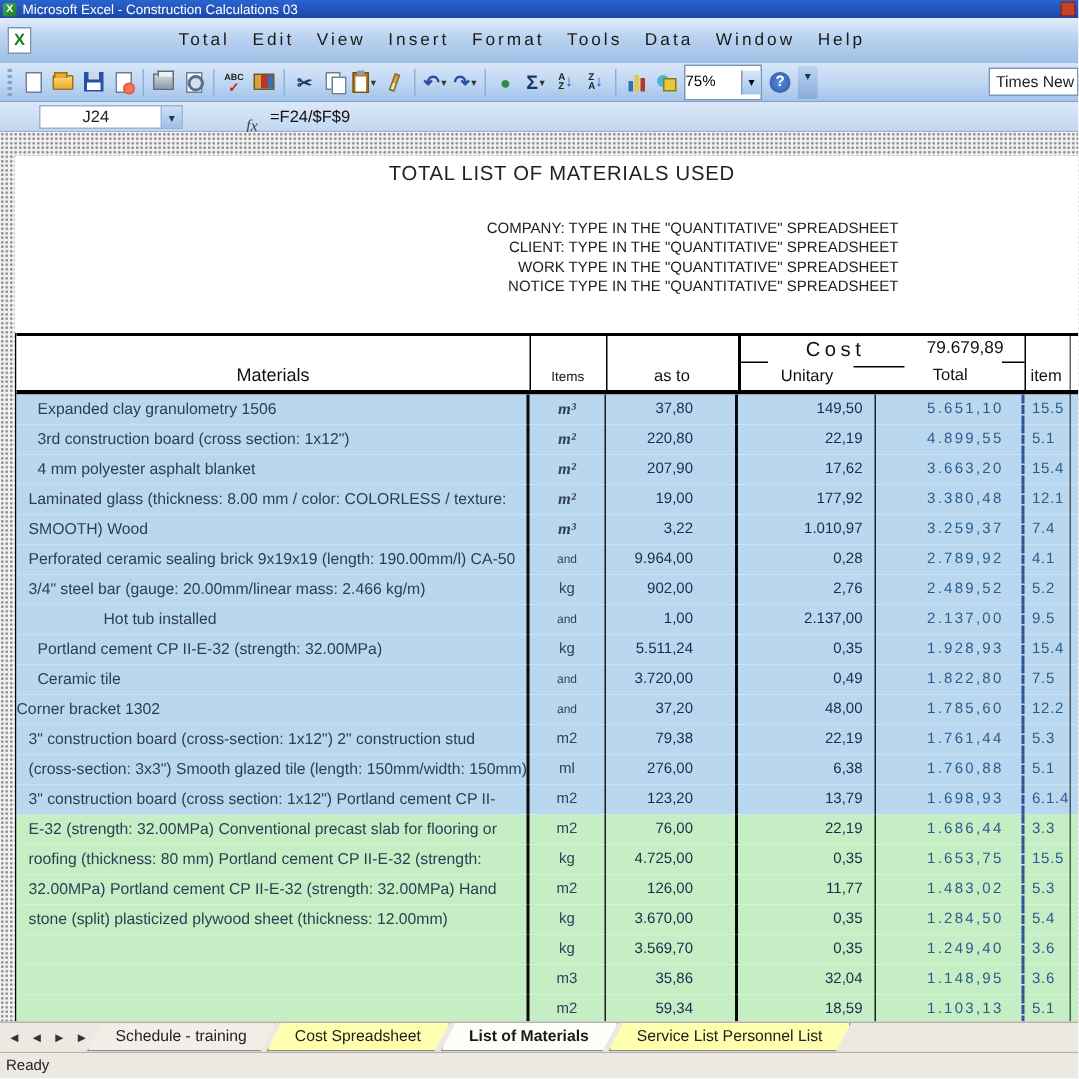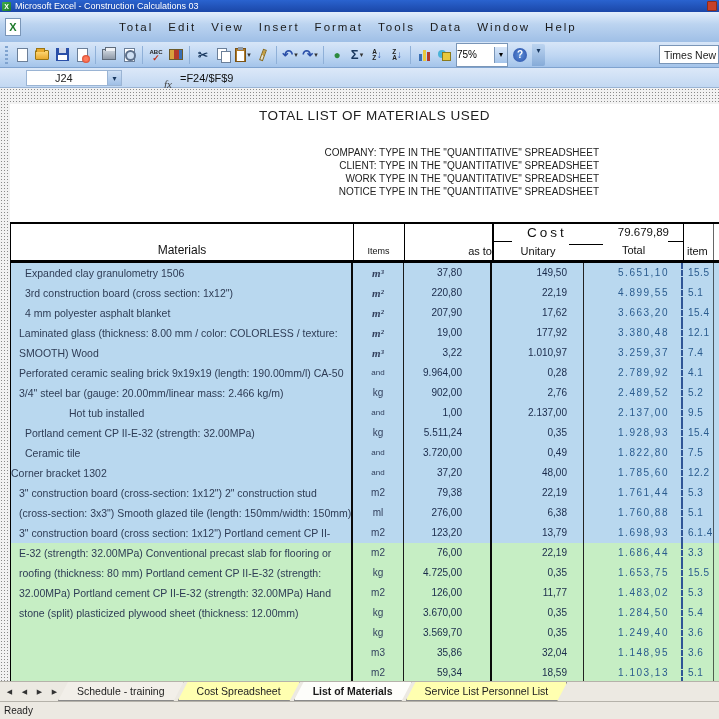--- a/index.html
+++ b/index.html
@@ -91,40 +91,40 @@
     font-size:13.5px; color:#222; letter-spacing:0.5px; }
   .info-lines { position:absolute; right:120px; top:42px; text-align:right; font-size:10px; color:#222; line-height:13px; }
 
   .tbl { position:absolute; left:10px; top:134px; width:709px; height:463px;
     border-left:1px solid #000; background:#fff; }
   .tbl-right-line { position:absolute; left:702px; top:0; bottom:0; width:1px; background:rgba(0,0,0,0.6); z-index:5;}
   .thead { position:relative; height:41px; border-top:2px solid #000; border-bottom:3px solid #000; background:#fff; }
   .thead span { position:absolute; color:#111; white-space:nowrap; }
   .h-materials { left:0; width:342px; bottom:3px; text-align:center; font-size:12px; }
   .h-items { left:342px; width:51px; bottom:4px; text-align:center; font-size:9px; }
-  .h-asto { left:393px; width:88px; bottom:3px; text-align:right; font-size:11px; }
-  .h-cost { left:490px; width:92px; top:1px; text-align:center; font-size:13.5px; letter-spacing:3px; }
+  .h-asto { left:393px; width:88px; bottom:3px; text-align:center; font-size:11px; }
+  .h-cost { left:500px; width:92px; top:1px; text-align:center; font-size:13.5px; letter-spacing:3px; }
   .h-costval { left:563px; width:95px; top:2px; text-align:right; font-size:11.5px; }
   .h-unitary { left:481px; width:92px; bottom:3px; text-align:center; font-size:11px; }
   .h-total { left:573px; width:99px; bottom:4px; text-align:center; font-size:11px; }
   .h-item { left:676px; bottom:3px; font-size:11px; }
   .hv { position:absolute; top:0; bottom:0; width:1px; background:#000; }
   .bracket { position:absolute; height:1px; background:#000; }
 
   .tbody { position:relative; }
   .trow { display:flex; height:20px; line-height:20px; }
   .band-blue { background:#b9d8ef; }
   .band-green { background:#c6eec4; }
   .c-mat { width:342px; font-size:10.5px; color:#2e3c55; white-space:nowrap; overflow:hidden;
     border-right:2px solid #0a0a0a; }
   .c-items { width:51px; text-align:center; font-size:10px; color:#33415e; border-right:1px solid #1a1a1a; }
   .c-items.small { font-size:8px; }
   .c-items.script { font-family:"Liberation Serif", serif; font-style:italic; font-weight:bold; font-size:11px; }
   .c-qty { width:88px; text-align:right; padding-right:28px; font-size:10px; color:#1a2a4a; border-right:2px solid #0a0a0a; }
-  .c-unitcost { width:92px; text-align:right; padding-right:16px; font-size:10px; color:#1a2a4a; border-right:1px solid #222; }
+  .c-unitcost { width:92px; text-align:right; padding-right:8px; font-size:10px; color:#1a2a4a; border-right:1px solid #222; }
   .c-total { width:99px; text-align:right; padding-right:12px; font-size:10px; color:#2a5b8e;
     letter-spacing:1.5px; border-right:2px dashed #2f5596; }
   .c-item { flex:1; padding-left:5px; font-size:10px; color:#2a5b8e; letter-spacing:0.5px; }
 
   
   .tabbar { position:absolute; left:0; top:681px; width:719px; height:20px; background:#ece9e2;
     display:flex; align-items:stretch; border-top:1px solid #b5b2aa; z-index:10;}
   .nav-btns { display:flex; align-items:center; padding:0 3px; gap:2px; background:#ece9e2; }
   .nav-btn { width:13px; height:14px; font-size:7px; color:#333; background:#ece9e2;
     display:flex; align-items:center; justify-content:center; }

